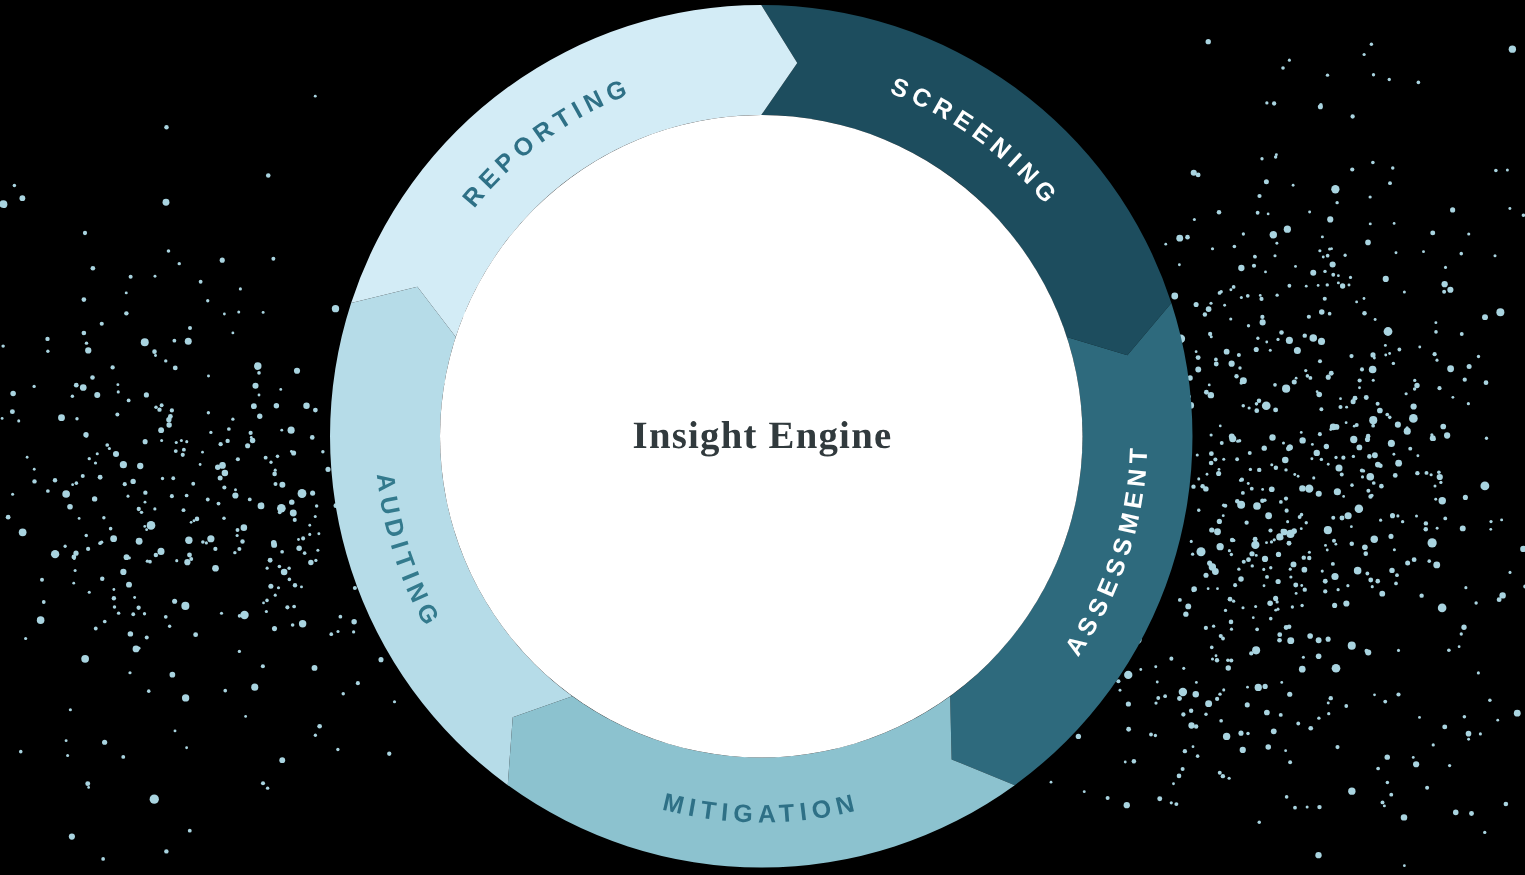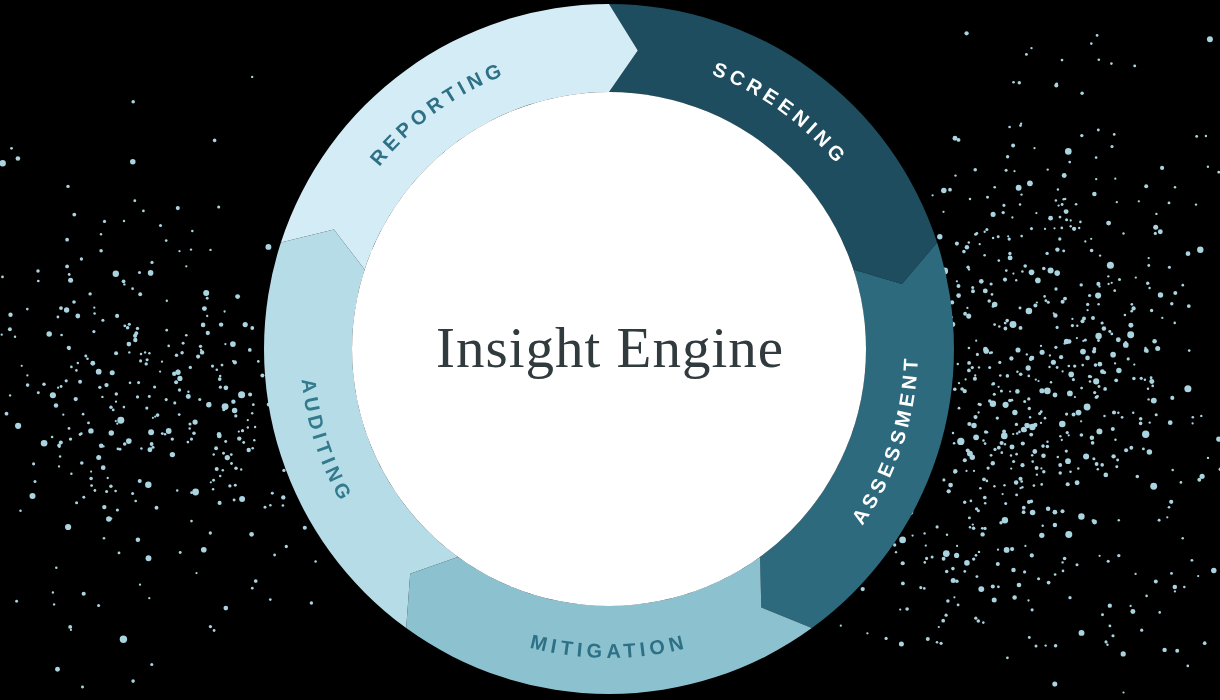--- a/index.html
+++ b/index.html
@@ -17,22 +17,22 @@
     font-size: 20px;
     font-weight: 700;
     letter-spacing: 4.5px;
   }
   .center-title {
     position: absolute;
     left: 610px;
     top: 350px;
     transform: translate(-50%, -54%);
     font-family: "Liberation Serif", serif;
-    font-size: 57px;
-    font-weight: 400;
+    font-size: 31px;
+    font-weight: 700;
     letter-spacing: 1px;
     white-space: nowrap;
     pointer-events: none;
   }
 </style>
 </head>
 <body>
 
 <div class="stage">
   <svg id="scene" width="1220" height="700" viewBox="0 0 1220 700">

